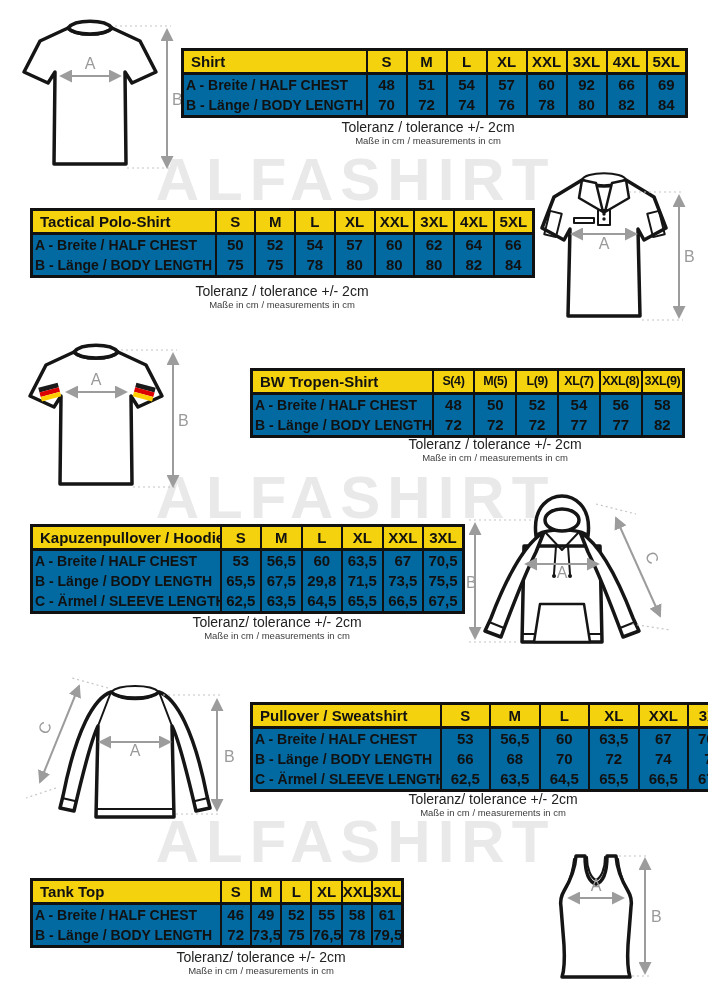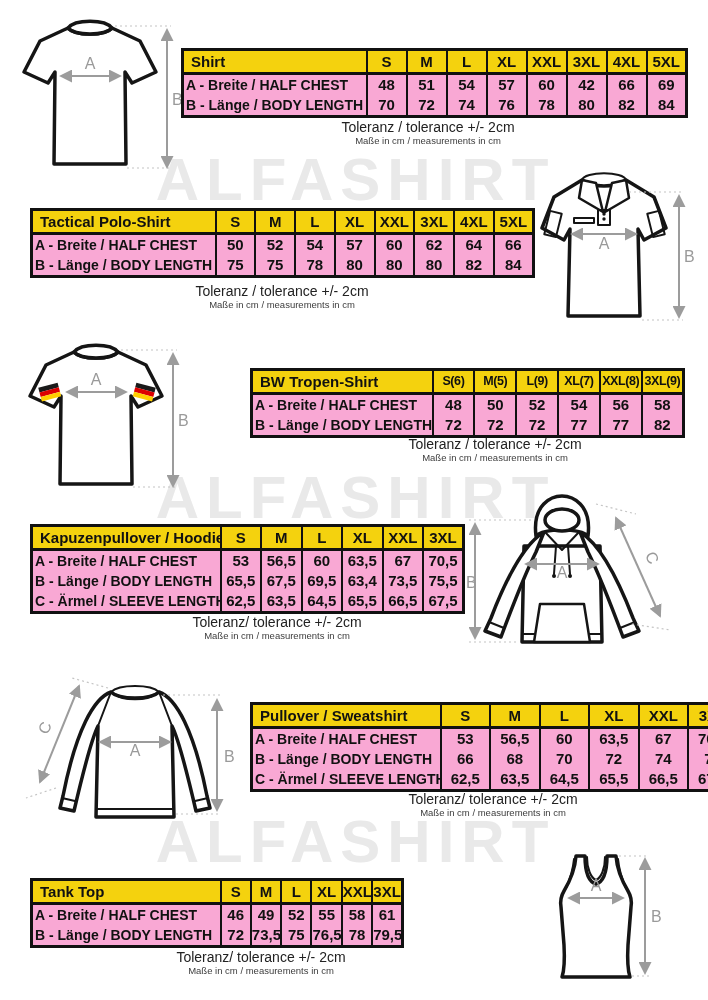--- a/index.html
+++ b/index.html
@@ -2,21 +2,21 @@
 <html><head>
 <meta charset="utf-8">
 <style>
   html,body{margin:0;padding:0;background:#fff;}
   .page{position:relative;width:708px;height:1000px;background:#fff;overflow:hidden;
         font-family:"Liberation Sans",sans-serif;}
   .watermark{position:absolute;left:148px;width:415px;text-align:center;z-index:0;
              font-weight:bold;font-size:60px;line-height:1;letter-spacing:7px;
              color:#e9e9e9;user-select:none;}
   .size-table{position:absolute;z-index:1;border-collapse:collapse;table-layout:fixed;
-              background:#f9a8d4;border:3px solid #111;color:#111;}
+              background:#0369a1;border:3px solid #111;color:#111;}
   .size-table th,.size-table td{border-left:2px solid #111;padding:0;line-height:1.05;
               overflow:hidden;white-space:nowrap;}
   .size-table th:first-child,.size-table td:first-child{border-left:none;}
   .size-table thead th{background:#f4d20e;border-bottom:3px solid #111;height:21px;
               font-size:15px;font-weight:bold;text-align:center;}
   .size-table thead th.name{text-align:left;padding-left:7px;}
   .size-table td{height:20px;font-size:15px;font-weight:bold;text-align:center;}
   .size-table td.label{text-align:left;padding-left:2px;font-size:14px;}
   .size-table.compact thead th.size{font-size:12.5px;letter-spacing:-0.4px;}
   .tol{position:absolute;z-index:1;transform:translateX(-50%);text-align:center;color:#222;}
@@ -84,21 +84,21 @@
         </tr>
       </thead>
       <tbody>
         <tr>
           <td class="label">A - Breite / HALF CHEST</td>
           <td>48</td>
           <td>51</td>
           <td>54</td>
           <td>57</td>
           <td>60</td>
-          <td>42</td>
+          <td>92</td>
           <td>66</td>
           <td>69</td>
         </tr>
         <tr>
           <td class="label">B - Länge / BODY LENGTH</td>
           <td>70</td>
           <td>72</td>
           <td>74</td>
           <td>76</td>
           <td>78</td>
@@ -213,21 +213,21 @@
         <col>
         <col>
         <col>
         <col>
         <col>
         <col>
       </colgroup>
       <thead>
         <tr>
           <th class="name">BW Tropen-Shirt</th>
-          <th class="size">S(6)</th>
+          <th class="size">S(4)</th>
           <th class="size">M(5)</th>
           <th class="size">L(9)</th>
           <th class="size">XL(7)</th>
           <th class="size">XXL(8)</th>
           <th class="size">3XL(9)</th>
         </tr>
       </thead>
       <tbody>
         <tr>
           <td class="label">A - Breite / HALF CHEST</td>
@@ -282,22 +282,22 @@
           <td>56,5</td>
           <td>60</td>
           <td>63,5</td>
           <td>67</td>
           <td>70,5</td>
         </tr>
         <tr>
           <td class="label">B - Länge / BODY LENGTH</td>
           <td>65,5</td>
           <td>67,5</td>
-          <td>69,5</td>
-          <td>63,4</td>
+          <td>29,8</td>
+          <td>71,5</td>
           <td>73,5</td>
           <td>75,5</td>
         </tr>
         <tr>
           <td class="label">C - Ärmel / SLEEVE LENGTH</td>
           <td>62,5</td>
           <td>63,5</td>
           <td>64,5</td>
           <td>65,5</td>
           <td>66,5</td>

